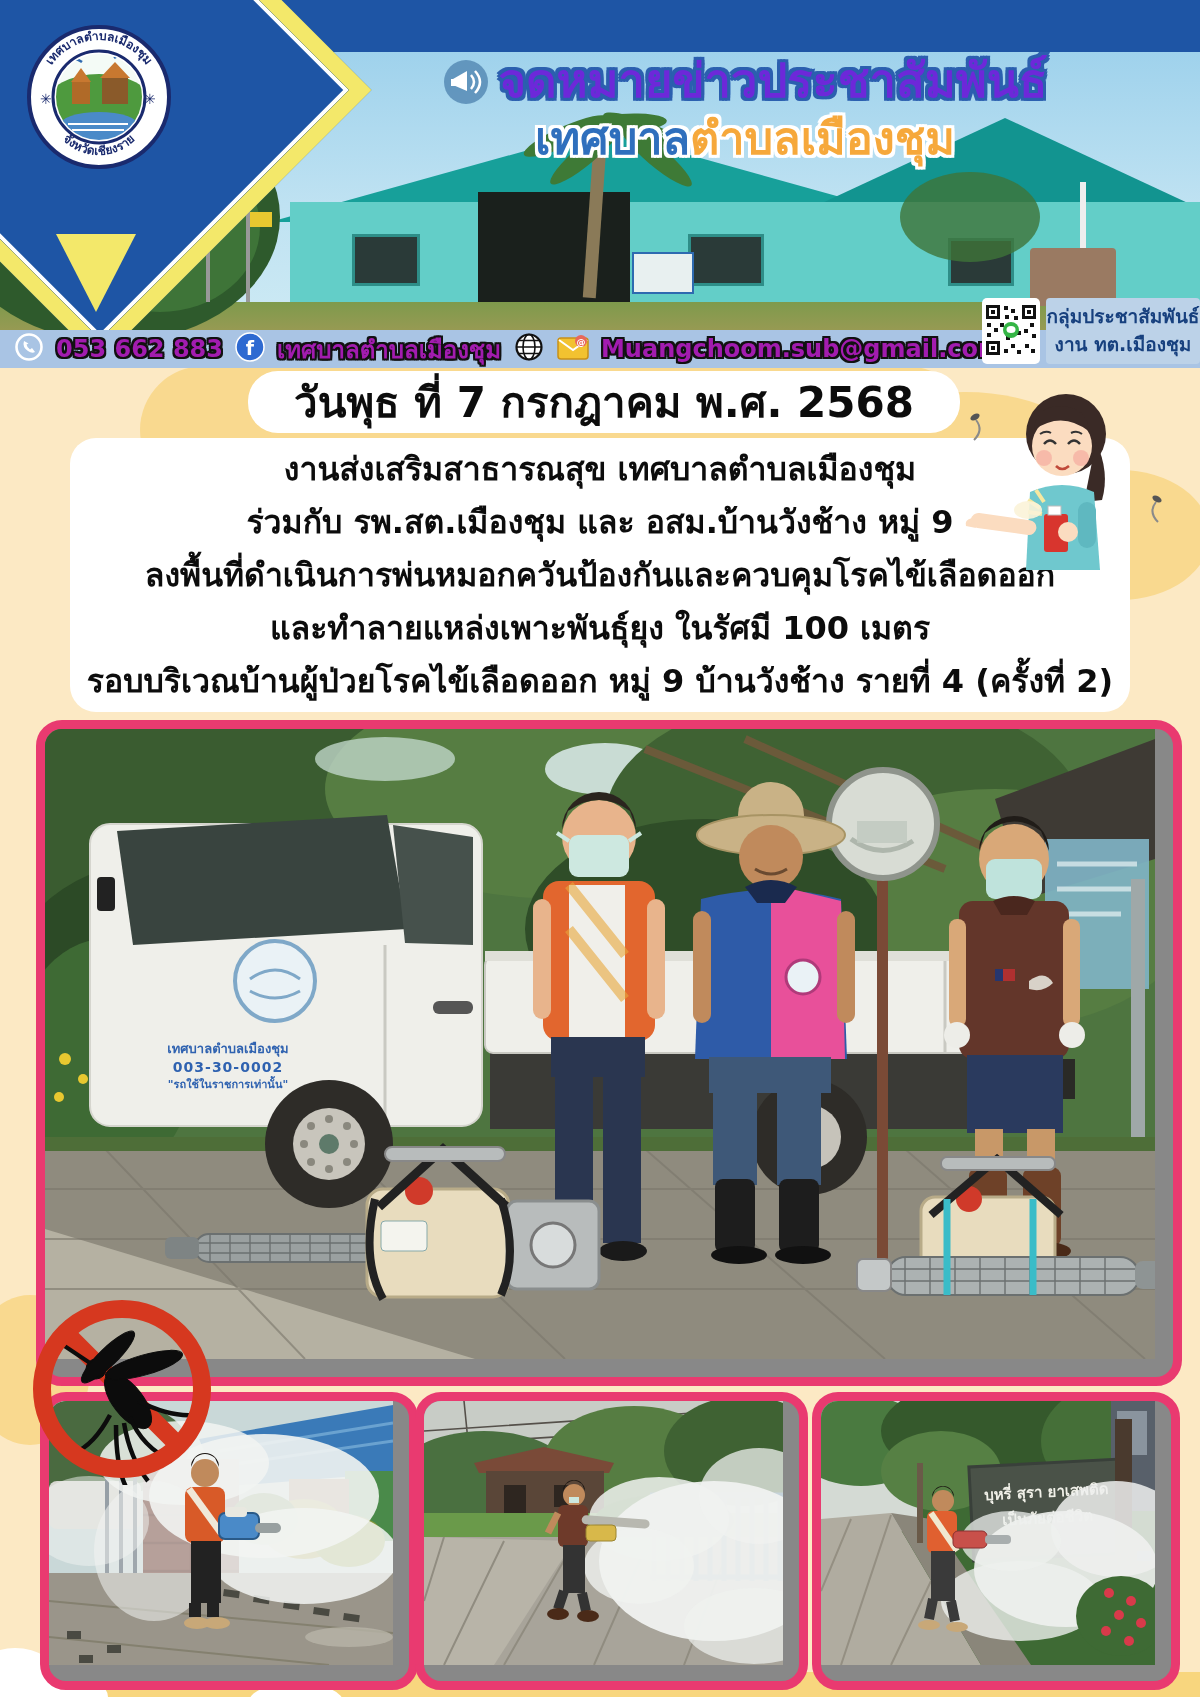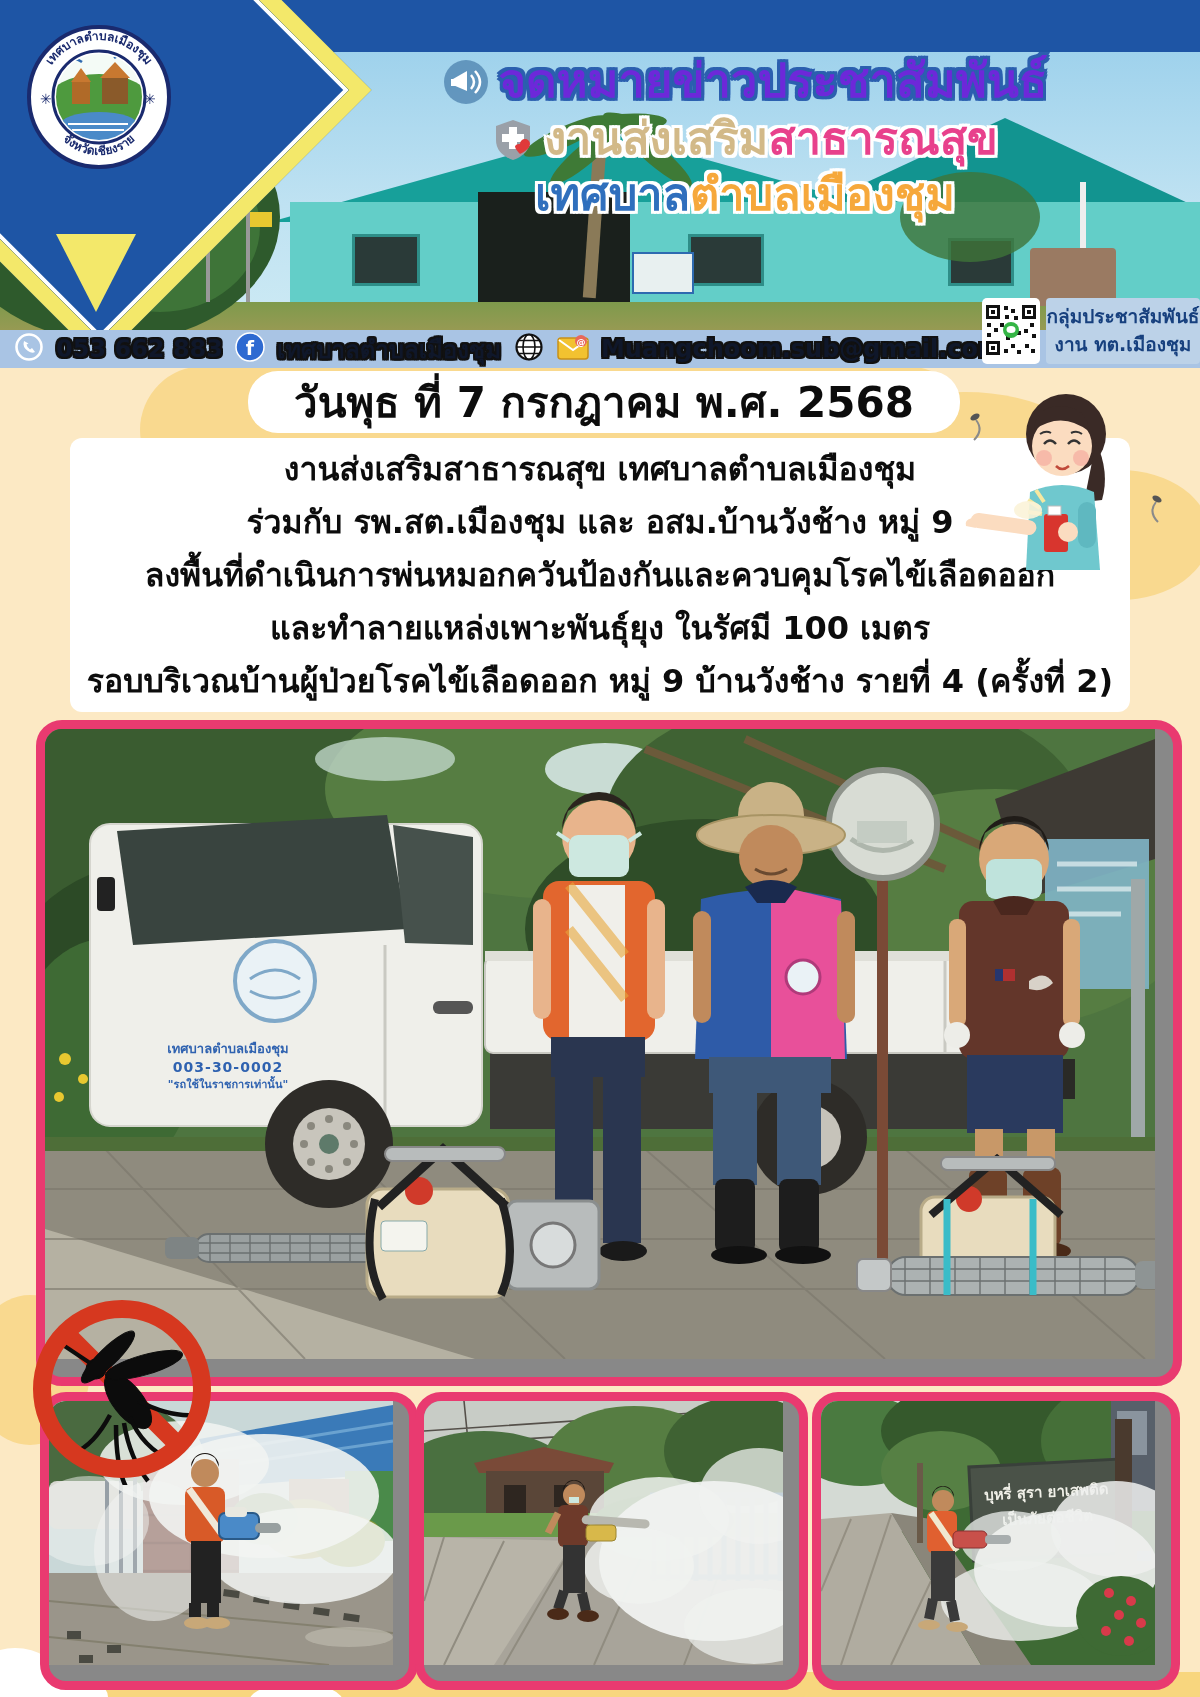--- a/index.html
+++ b/index.html
@@ -35,34 +35,34 @@
   .hrow{white-space:nowrap;line-height:1.08;font-weight:bold;}
   .h1{font-size:47px;color:#6d28d9;
       text-shadow:-3px -3px 0 #2B5FAF,3px -3px 0 #2B5FAF,-3px 3px 0 #2B5FAF,3px 3px 0 #2B5FAF,0 -3px 0 #2B5FAF,0 3px 0 #2B5FAF,-3px 0 0 #2B5FAF,3px 0 0 #2B5FAF;}
   .h23{font-size:45px;
       text-shadow:-3px -3px 0 #fff,3px -3px 0 #fff,-3px 3px 0 #fff,3px 3px 0 #fff,0 -3px 0 #fff,0 3px 0 #fff,-3px 0 0 #fff,3px 0 0 #fff;}
   .tan{color:#D2B988;} .pinkw{color:#E8418C;} .bluew{color:#2F6FBD;} .orangew{color:#F6A83B;}
   .hicon{display:inline-block;vertical-align:-8px;margin-right:10px;}
 
   .contactbar{position:absolute;left:0;top:330px;width:1200px;height:38px;background:#A9C4E4;
               display:flex;align-items:center;gap:12px;padding-left:14px;box-sizing:border-box;z-index:4;}
-  .cb-text{font-size:24px;font-weight:bold;color:#0f172a;white-space:nowrap;
+  .cb-text{font-size:24px;font-weight:bold;color:#a21caf;white-space:nowrap;
       text-shadow:-2px -2px 0 #111,2px -2px 0 #111,-2px 2px 0 #111,2px 2px 0 #111,0 -2px 0 #111,0 2px 0 #111,-2px 0 0 #111,2px 0 0 #111;}
   .cb-icon{display:inline-block;}
   .qr-panel{position:absolute;left:982px;top:298px;width:58px;height:66px;background:#fff;border-radius:5px;z-index:6;padding:2px;box-sizing:border-box;}
   .qr-caption{position:absolute;left:1046px;top:298px;width:154px;height:66px;background:#BCD2E8;border-radius:4px;z-index:6;
               display:flex;flex-direction:column;justify-content:center;text-align:center;}
   .qr-caption div{font-size:19px;font-weight:bold;color:#17407E;line-height:1.45;}
 
   
   .cloud{position:absolute;background:#F9D98F;}
   .date-pill{position:absolute;left:248px;top:371px;width:712px;height:62px;background:#fff;border-radius:30px;
              display:flex;align-items:center;justify-content:center;z-index:3;}
   .date-pill span{font-size:42px;font-weight:bold;color:#0c0c0c;white-space:nowrap;}
-  .text-card{position:absolute;left:70px;top:438px;width:1060px;height:274px;background:#fff;border-radius:12px;z-index:2;
+  .text-card{position:absolute;left:70px;top:438px;width:1060px;height:274px;background:#fff;border-radius:26px;z-index:2;
              display:flex;flex-direction:column;justify-content:center;text-align:center;}
   .text-card div{font-size:32px;font-weight:bold;color:#0c0c0c;line-height:53px;white-space:nowrap;}
 
   
   .photo-frame{position:absolute;border:9px solid #E93A70;border-radius:26px;overflow:hidden;background:#888;z-index:3;}
   .main-photo{left:36px;top:720px;width:1128px;height:648px;}
   .sp1{left:40px;top:1392px;width:360px;height:280px;}
   .sp2{left:415px;top:1392px;width:375px;height:280px;}
   .sp3{left:812px;top:1392px;width:350px;height:280px;}
   .door-text{position:absolute;left:118px;top:1038px;width:220px;text-align:center;color:#2F62B0;font-weight:bold;z-index:4;}
@@ -139,28 +139,20 @@
   </div>
 
   <div class="headlines">
     <div class="hrow h1">
       <span class="hicon"><svg width="46" height="46" viewBox="0 0 46 46">
             <circle cx="23" cy="23" r="22" fill="#5B8FB8" opacity="0.9"></circle>
             <polygon points="10,20 24,12 24,32 10,26" fill="#fff"></polygon>
             <rect x="8" y="20" width="5" height="7" fill="#fff"></rect>
             <path d="M28 16 q6 7 0 14 M32 12 q10 11 0 22" stroke="#fff" stroke-width="2.5" fill="none"></path>
           </svg></span><span>จดหมายข่าวประชาสัมพันธ์</span>
-    </div>
-    <div class="hrow h23">
-      <span class="hicon"><svg width="42" height="44" viewBox="0 0 42 44">
-            <path d="M21 2 L38 8 V22 Q38 36 21 42 Q4 36 4 22 V8 Z" fill="#9AA0A8"></path>
-            <rect x="17" y="9" width="8" height="22" fill="#fff"></rect>
-            <rect x="10" y="16" width="22" height="8" fill="#fff"></rect>
-            <path d="M30 26 a5 5 0 0 1 10 0 q0 5 -10 10 q-5 -5 -5 -8 a5 5 0 0 1 5 -2" fill="#E03A3A" transform="translate(-2,0)"></path>
-          </svg></span><span class="tan">งานส่งเสริม</span><span class="pinkw">สาธารณสุข</span>
     </div>
     <div class="hrow h23">
       <span class="bluew">เทศบาล</span><span class="orangew">ตำบลเมืองชุม</span>
     </div>
   </div>
 
   <div class="contactbar">
     <span class="cb-icon"><svg width="30" height="30" viewBox="0 0 30 30">
           <circle cx="15" cy="15" r="12.5" fill="none" stroke="#fff" stroke-width="2.6"></circle>
           <path d="M10 9 q-2 6 4 10 q4 3 7 1 l-3 -4 l-2 1.5 q-3 -2 -3.5 -5 l2 -1 z" fill="#fff"></path>

